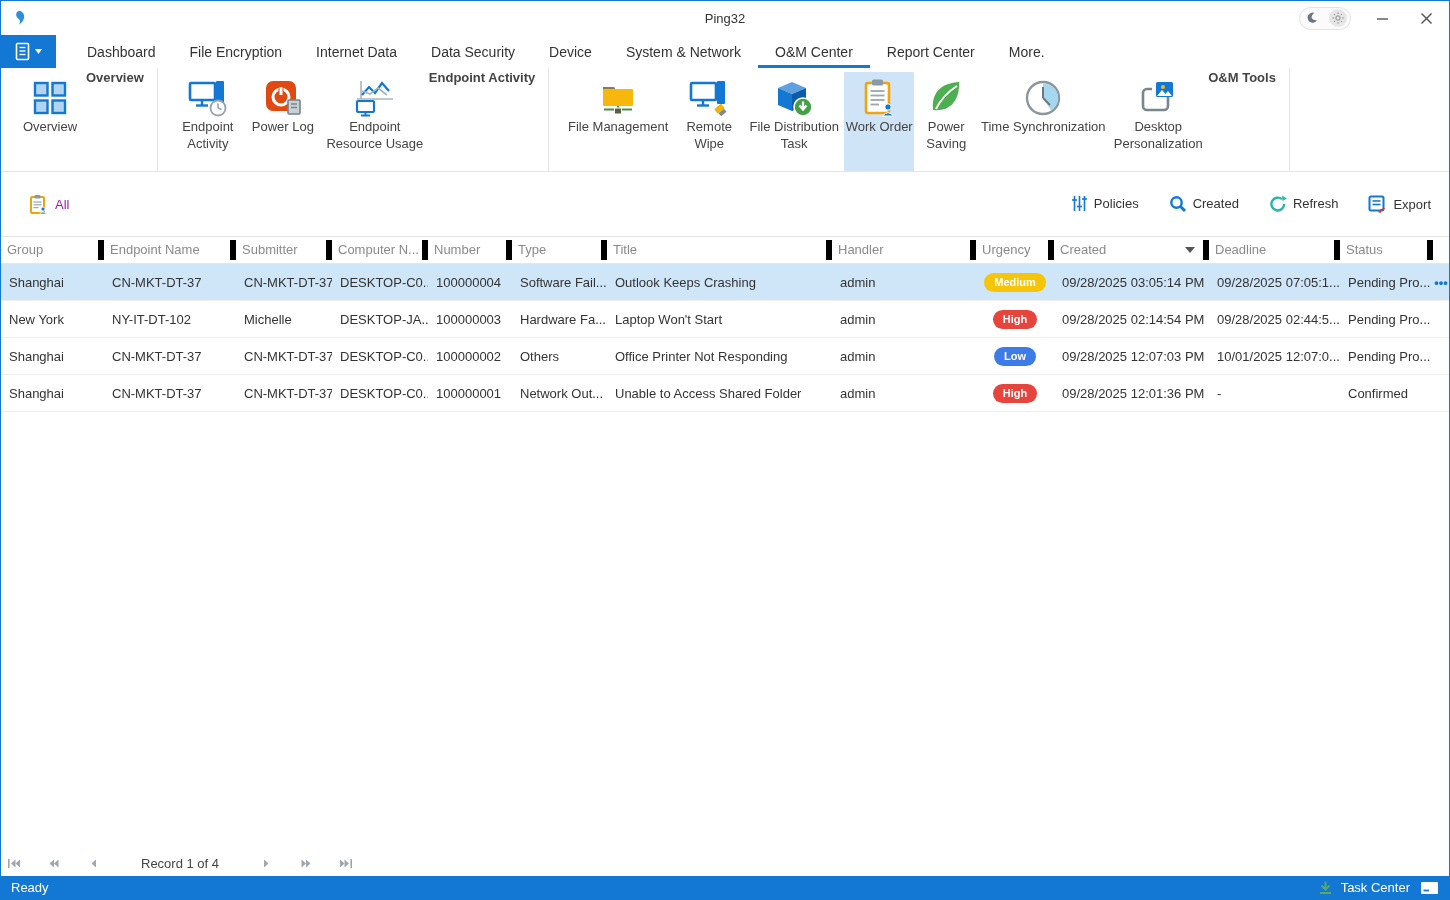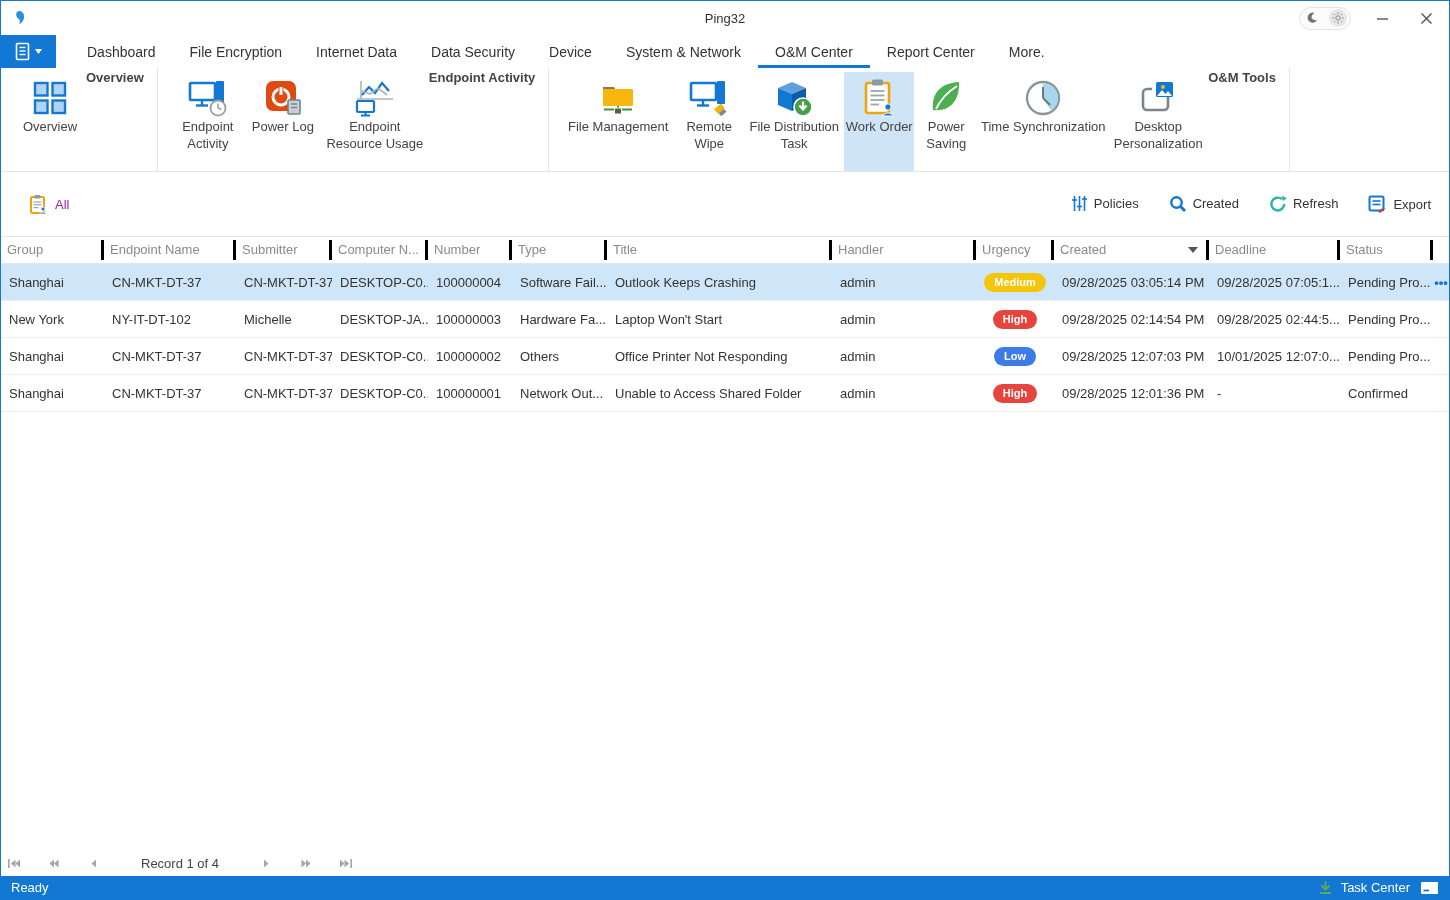--- a/index.html
+++ b/index.html
@@ -33,21 +33,21 @@
 
   
   .toolbar { height:64px; flex:0 0 64px; display:flex; align-items:center; padding:0 18px 0 28px; background:#fff; }
   .tool-left { display:flex; align-items:center; gap:7px; font-size:13px; color:#a21caf; cursor:pointer; }
   .tool-right { margin-left:auto; display:flex; align-items:flex-start; gap:30px; }
   .tool-action { display:flex; align-items:center; gap:6px; font-size:13px; color:#333; cursor:pointer; }
 
   
   .grid-cols { display:grid; grid-template-columns:103px 132px 96px 96px 84px 95px 225px 144px 78px 155px 131px 93px 16px; }
   .thead { height:28px; align-items:center; color:#8a8a8a; font-size:13px; border-top:1px solid #e4e4e4; border-bottom:1px solid #e6e6e6; }
-  .th { padding-left:6px; border-right:3px solid #000000; height:20px; line-height:20px; white-space:nowrap; overflow:hidden; display:flex; align-items:center; cursor:pointer; }
+  .th { padding-left:6px; border-right:6px solid #000000; height:20px; line-height:20px; white-space:nowrap; overflow:hidden; display:flex; align-items:center; cursor:pointer; }
   .th:last-child, .th.no-border { border-right:none; }
   .sort-desc { width:0; height:0; border-left:5px solid transparent; border-right:5px solid transparent; border-top:6px solid #555; margin-left:auto; margin-right:8px; }
   .trow { height:37px; align-items:center; font-size:13px; color:#333; border-bottom:1px solid #efefef; background:#fff; cursor:pointer; }
   .trow.sel { background:#cfe5f8; }
   .td { padding-left:8px; white-space:nowrap; overflow:hidden; }
   .td.center { display:flex; justify-content:center; padding-left:0; }
   .badge { display:inline-block; padding:4px 10px; border-radius:11px; color:#fff; font-size:11px; font-weight:bold; line-height:1; }
   .more-dots { color:#1377d4; font-size:13px; font-weight:bold; letter-spacing:0px; cursor:pointer; }
   .table-empty { flex:1; background:#fff; }
 

